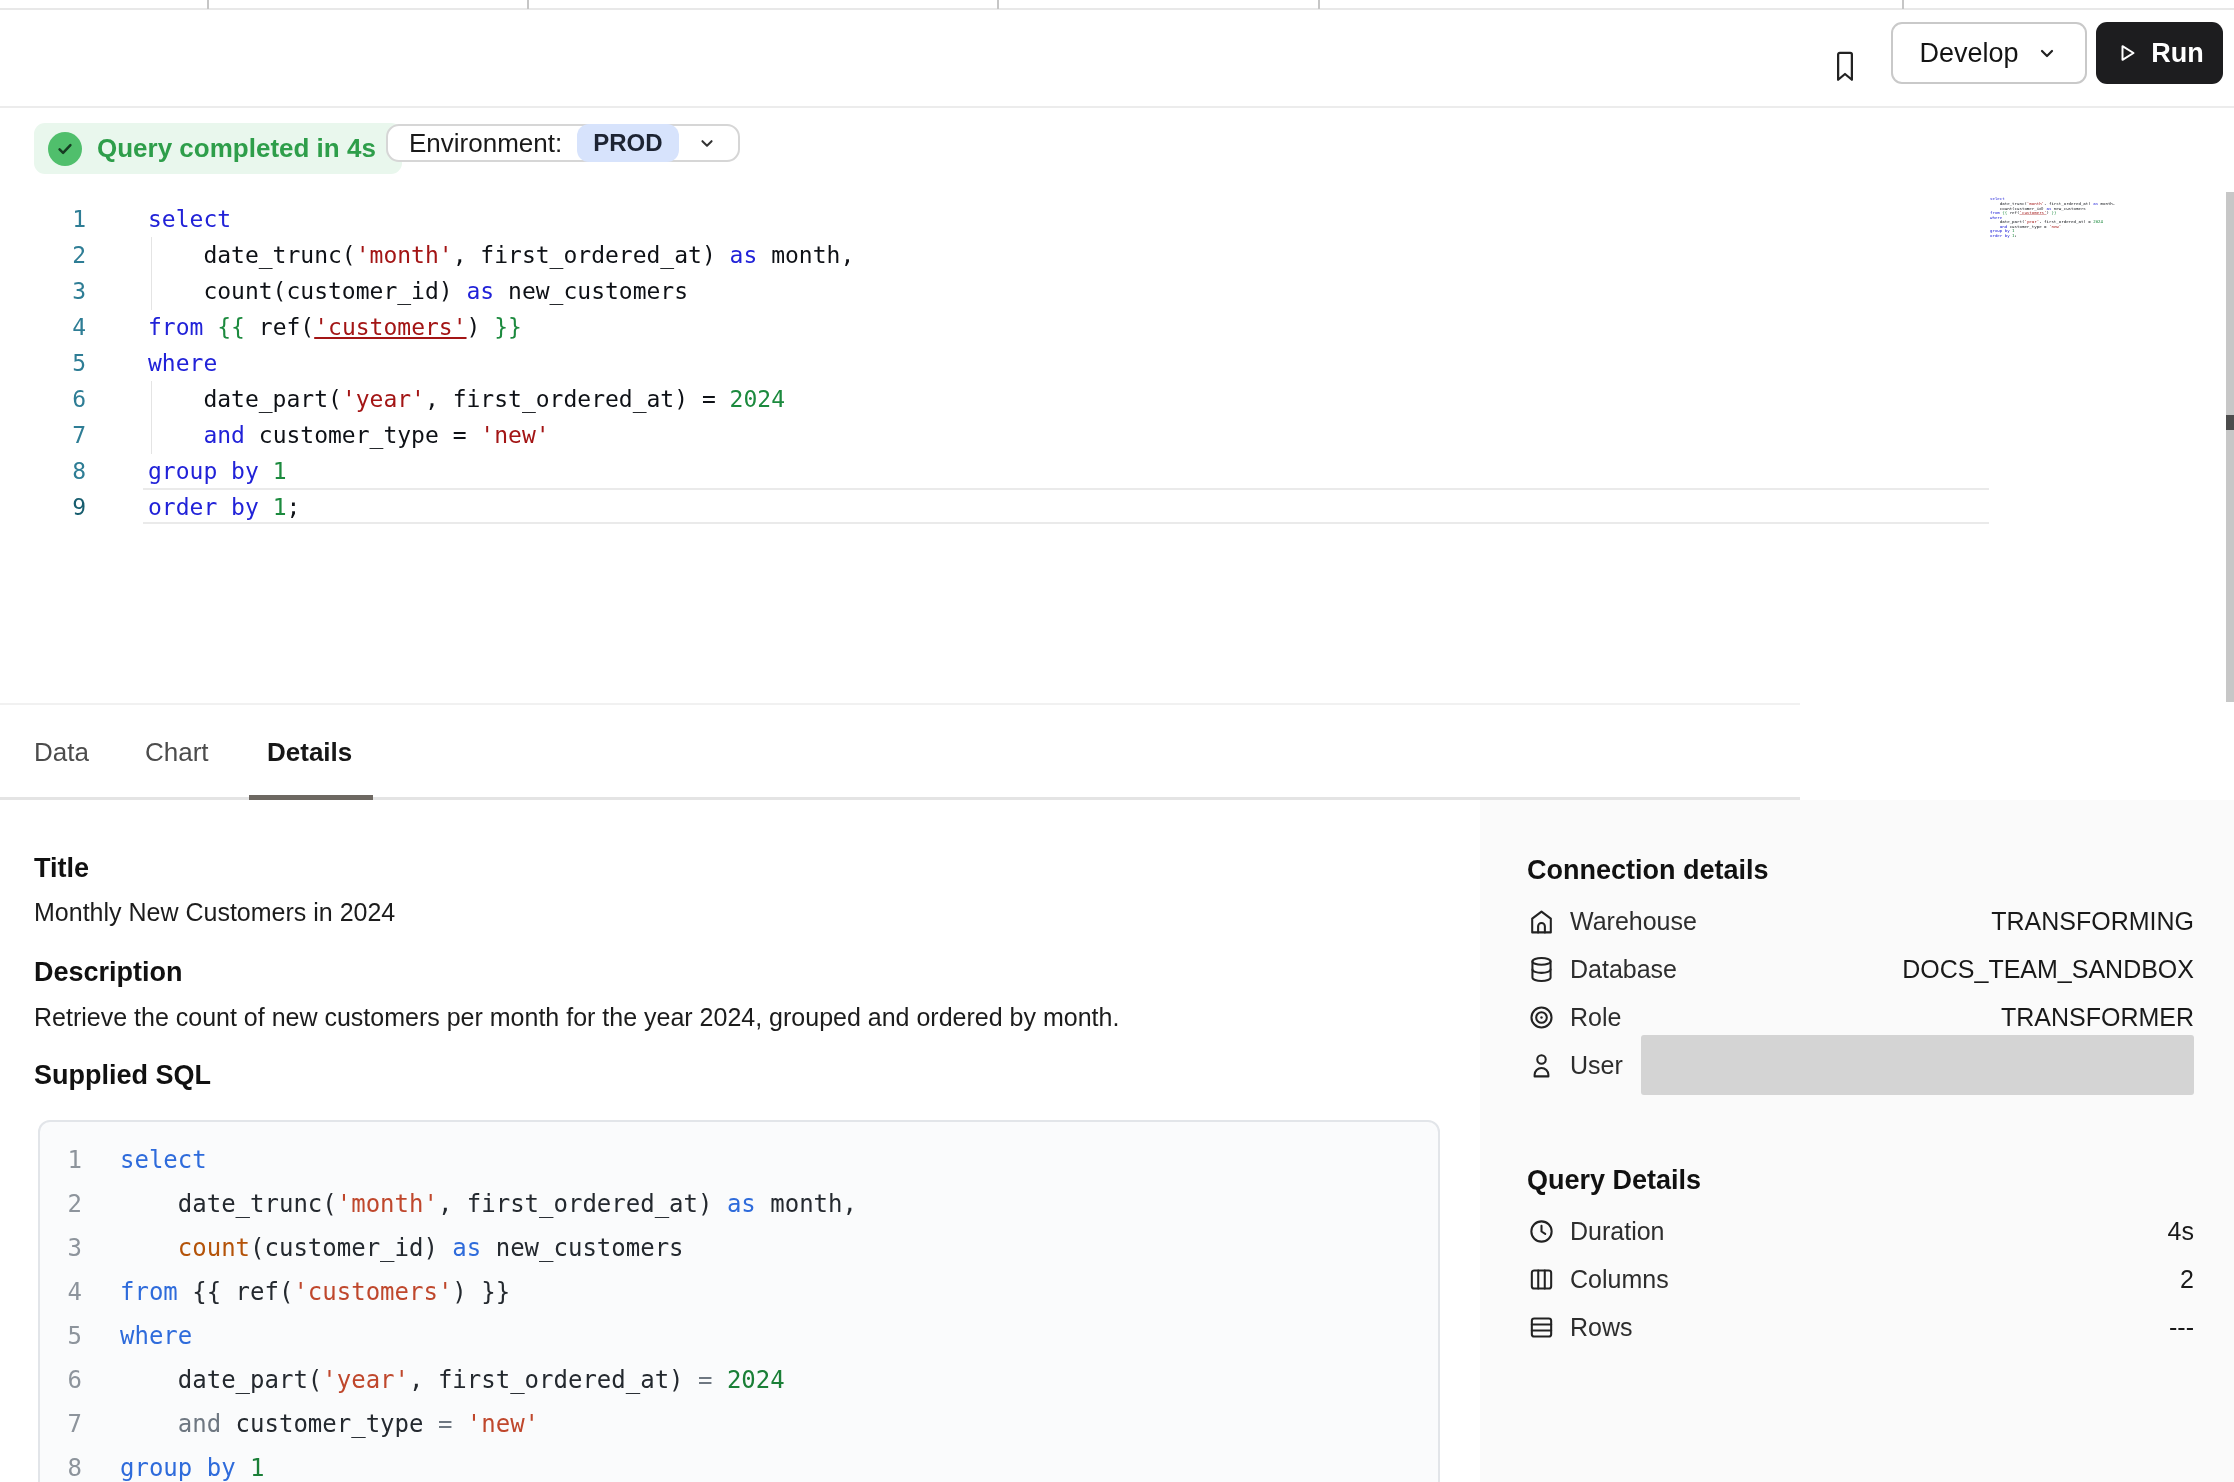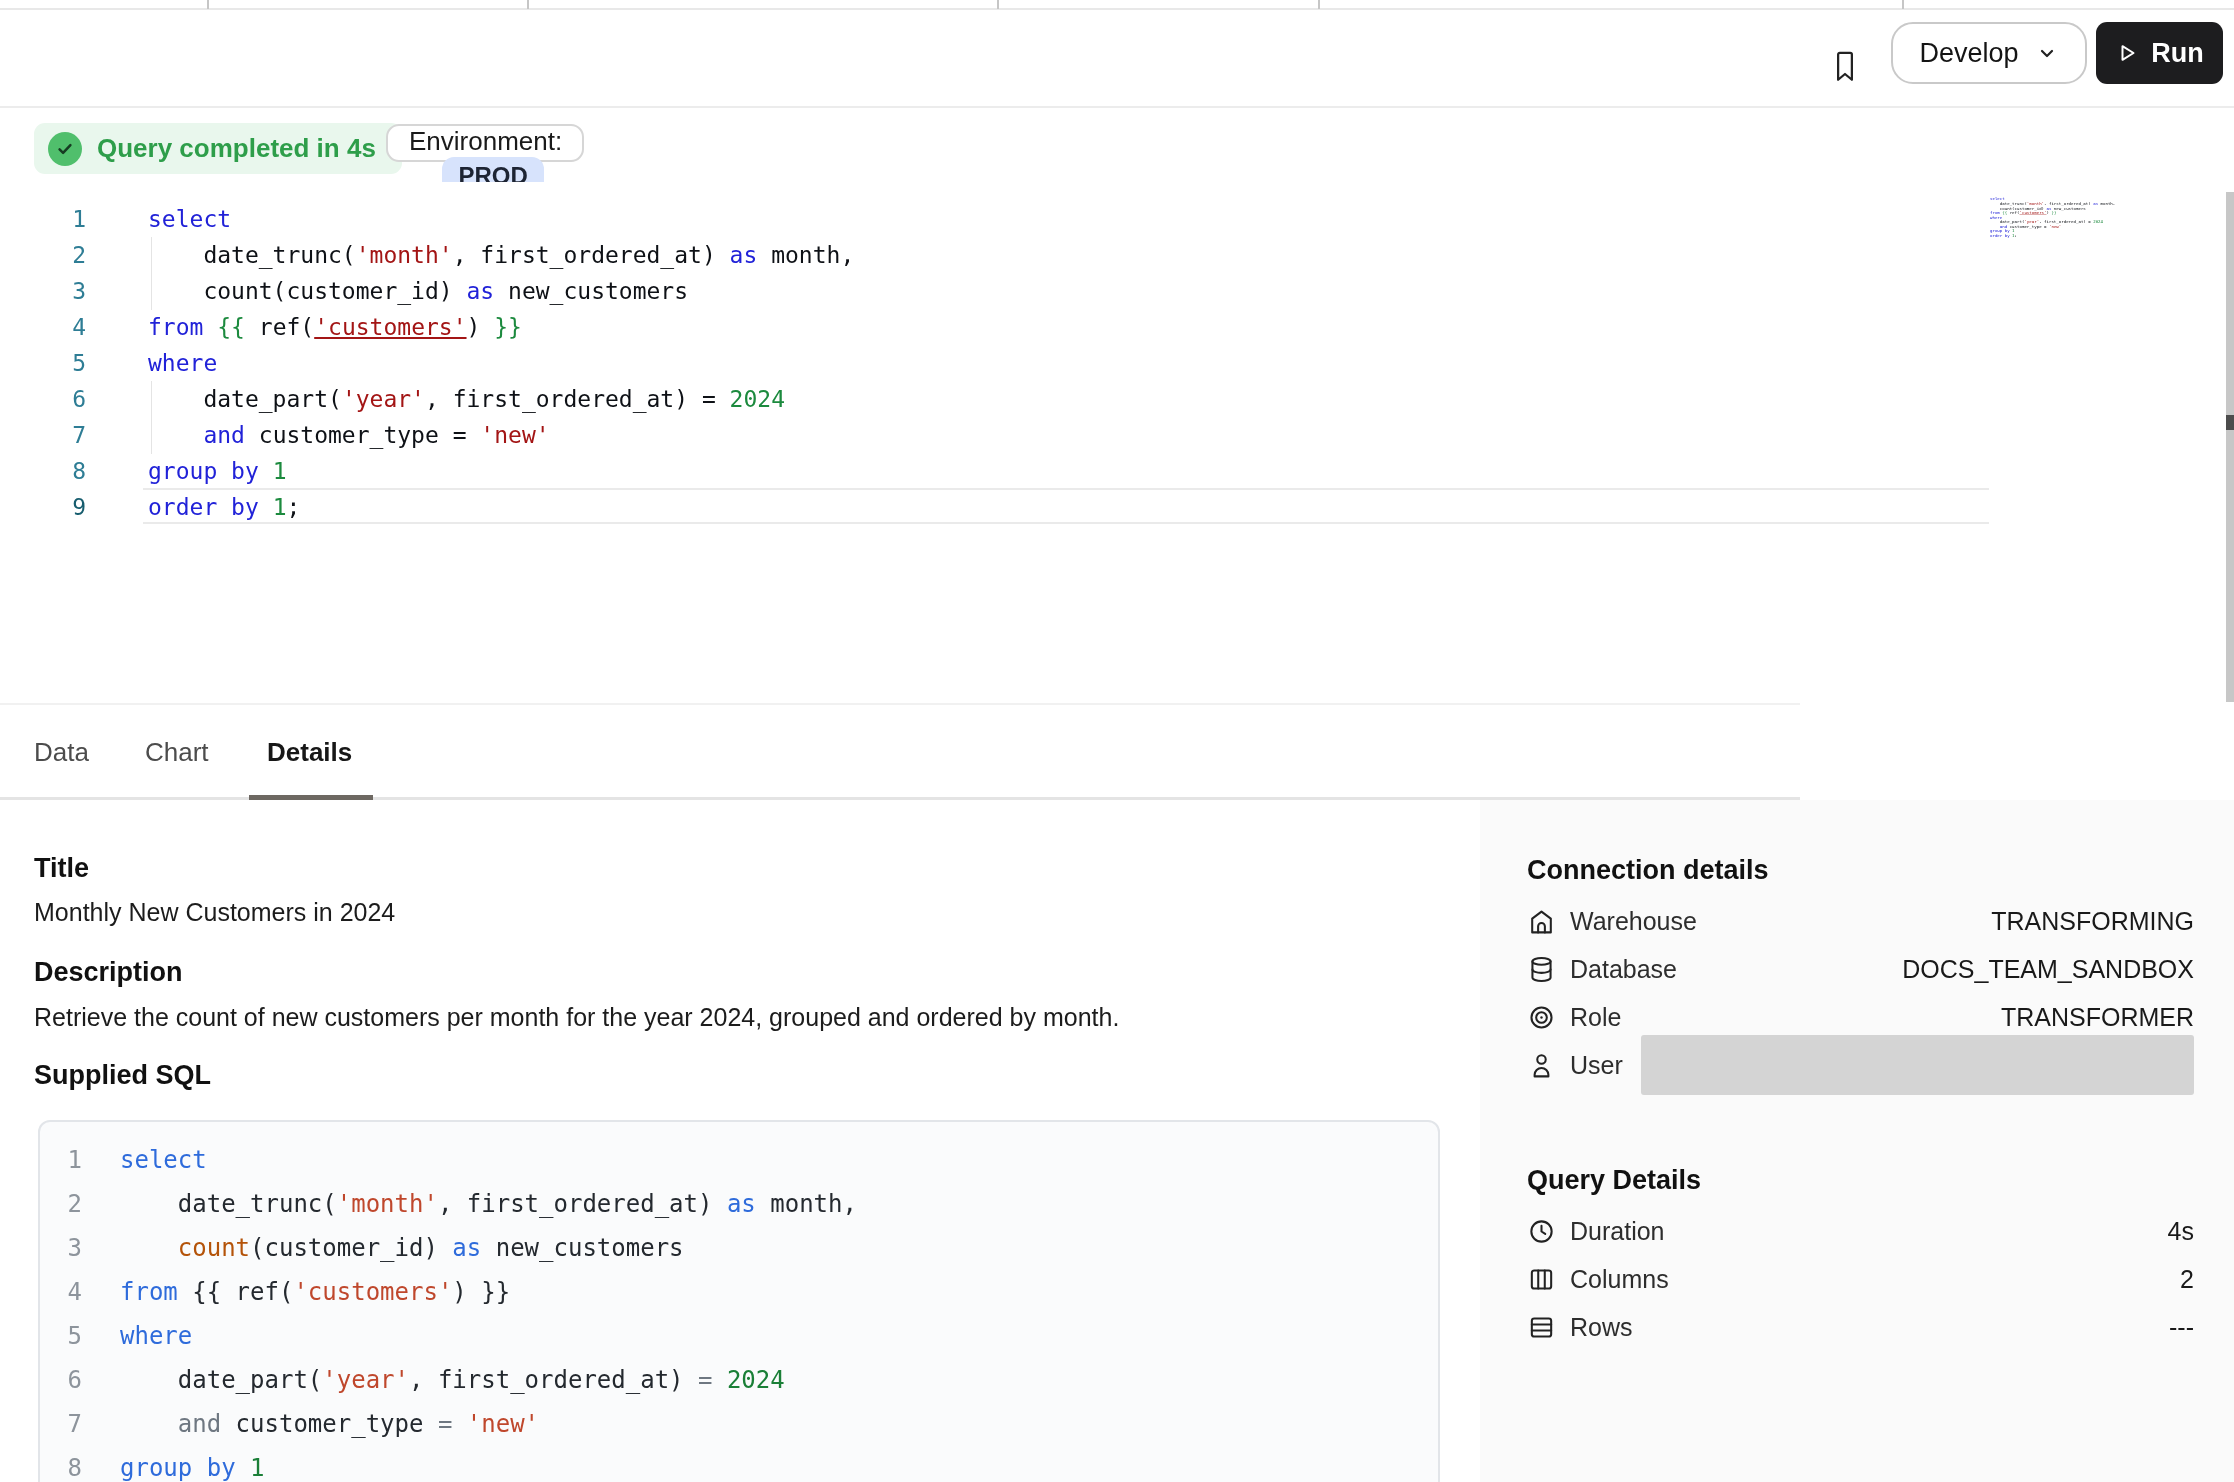--- a/index.html
+++ b/index.html
@@ -7,28 +7,28 @@
   body { font-family:"Liberation Sans", sans-serif; background:#fff; overflow:hidden; position:relative; color:#191919; }
   .abs { position:absolute; }
 
   
   #top-strip { left:0; top:0; width:2234px; height:10px; background:#fff; border-bottom:2px solid #e8e8e8; }
   .strip-divider { position:absolute; top:0; width:2px; height:9px; background:#c6c6c6; }
 
   
   #toolbar { left:0; top:12px; width:2234px; height:96px; background:#fff; border-bottom:2px solid #ececec; }
   #bookmark-btn { position:absolute; left:1824px; top:33px; width:42px; height:42px; display:flex; align-items:center; justify-content:center; cursor:pointer; background:none; border:none; }
-  #develop-btn { position:absolute; left:1891px; top:10px; width:196px; height:62px; border:2px solid #c9c9c9; border-radius:22px; background:#fff; display:flex; align-items:center; justify-content:center; gap:16px; font-size:27px; color:#141414; font-weight:500; cursor:pointer; font-family:inherit; }
+  #develop-btn { position:absolute; left:1891px; top:10px; width:196px; height:62px; border:2px solid #c9c9c9; border-radius:11px; background:#fff; display:flex; align-items:center; justify-content:center; gap:16px; font-size:27px; color:#141414; font-weight:500; cursor:pointer; font-family:inherit; }
   #run-btn { position:absolute; left:2096px; top:10px; width:127px; height:62px; border:none; border-radius:11px; background:#1d1d1f; display:flex; align-items:center; justify-content:center; gap:12px; font-size:27px; color:#fff; font-weight:600; cursor:pointer; font-family:inherit; }
 
   
   #status-pill { left:34px; top:123px; height:51px; padding:0 26px 0 14px; background:#e9f7ed; border-radius:11px; display:flex; align-items:center; gap:15px; }
   #status-pill .txt { font-size:26px; font-weight:600; color:#2e9e4a; }
   .check-circle { width:34px; height:34px; border-radius:50%; background:#50bf6c; display:flex; align-items:center; justify-content:center; flex:0 0 auto; }
-  #env-select { left:386px; top:124px; height:38px; padding:0 20px 0 21px; background:#fff; border:2px solid #d6d6d6; border-radius:13px; display:flex; align-items:center; cursor:pointer; font-family:inherit;flex-direction:column; }
+  #env-select { left:386px; top:124px; height:38px; padding:0 20px 0 21px; background:#fff; border:2px solid #d6d6d6; border-radius:13px; display:flex; align-items:center; cursor:pointer; font-family:inherit; }
   #env-select .lbl { font-size:26px; color:#1a1a1a; }
   #env-select .chip { margin-left:15px; background:#d7e3fc; color:#1d2433; font-size:24px; font-weight:600; padding:5px 16px; border-radius:12px; }
   #env-select .chev { margin-left:17px; display:flex; }
 
   
   #editor { left:0; top:182px; width:2234px; height:521px; background:#fff; }
   .ed-lines { position:absolute; left:0; top:19px; }
   .ed-line { height:36px; display:flex; align-items:center; font-family:"DejaVu Sans Mono", monospace; font-size:23px; white-space:pre; }
   #editor .ln { width:86px; text-align:right; color:#2e7d95; flex:0 0 auto; }
   #editor .ln-active { color:#175d6e; }

